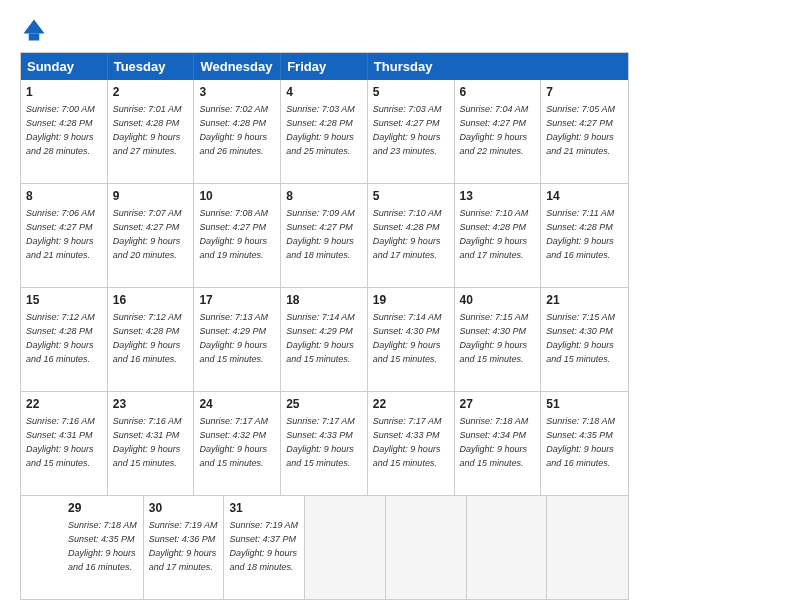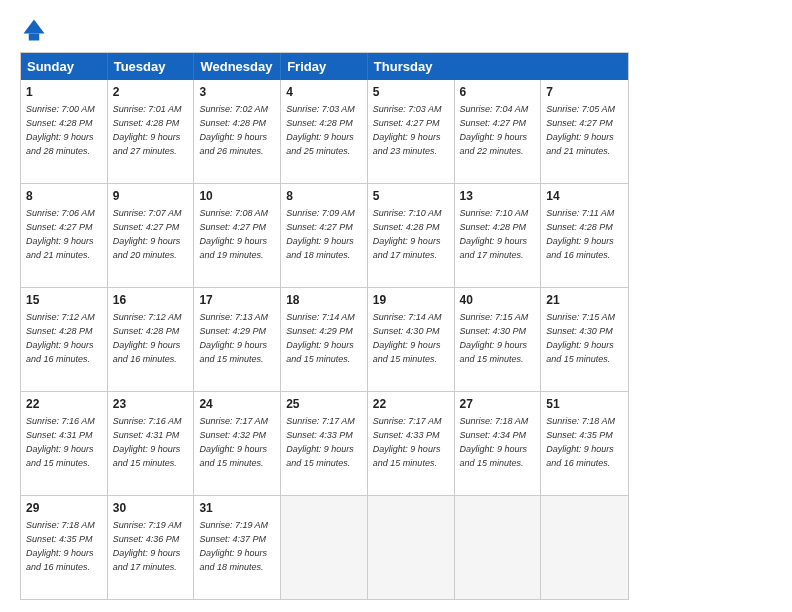--- a/index.html
+++ b/index.html
@@ -77,21 +77,21 @@
       flex: 1;
       display: flex;
       flex-direction: column;
     }
     .cal-row {
       display: grid;
       grid-template-columns: repeat(7, 1fr);
       flex: 1;
       border-bottom: 1px solid #ccc;
     }
-    .cal-row:last-child { border-bottom: none; }
+    .cal-row:last-child { border-bottom: none; margin-left: 42px; }
     .cal-cell {
       border-right: 1px solid #ccc;
       padding: 4px 5px;
       font-size: 9.5px;
       color: #333;
       line-height: 1.4;
       vertical-align: top;
       min-height: 0;
     }
     .cal-cell:last-child { border-right: none; }

